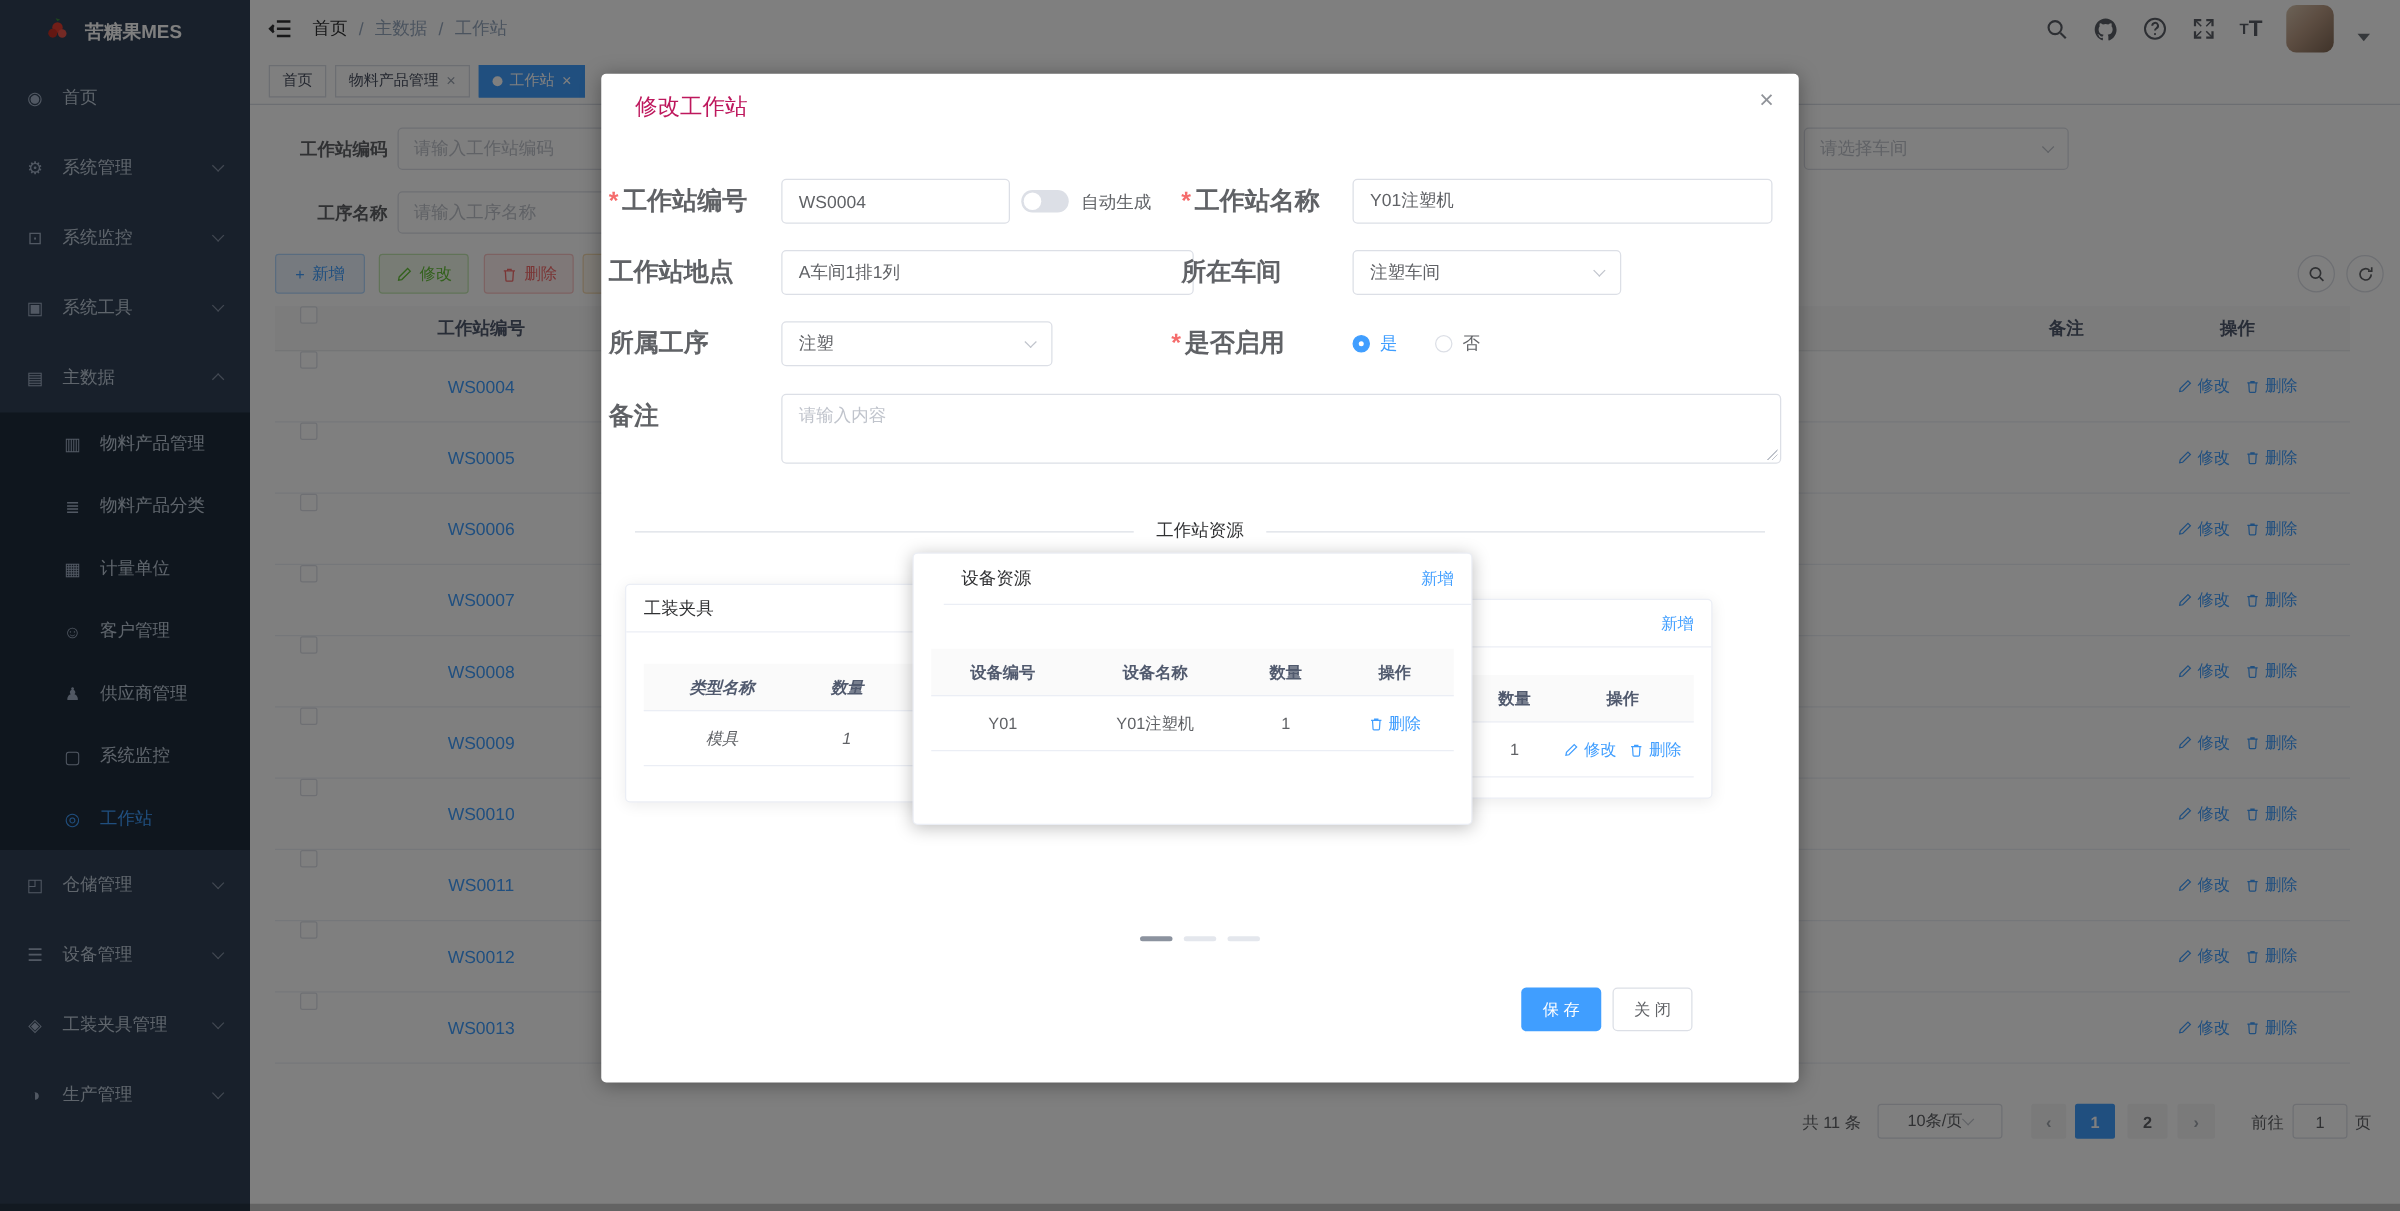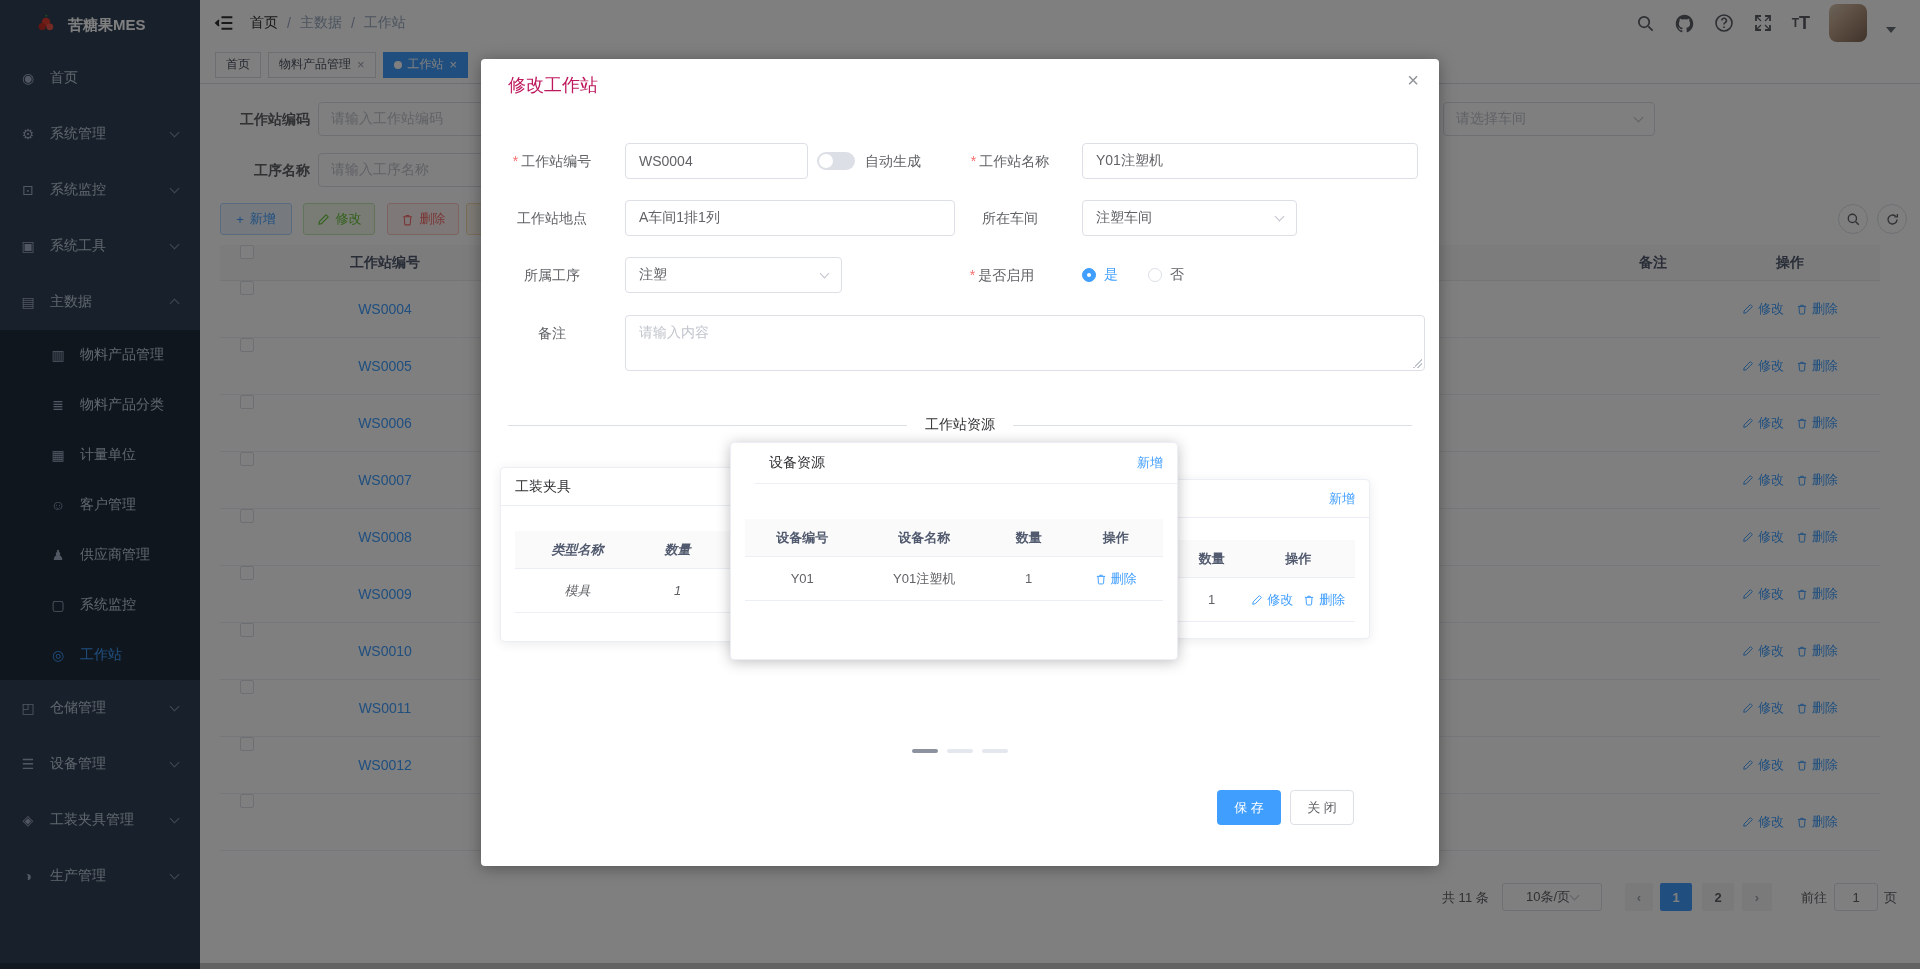--- a/index.html
+++ b/index.html
@@ -71,21 +71,21 @@
   .pg-btn { background:#f4f4f5; border-radius:2px; cursor:pointer; font-weight:700; }
   .pg-btn.cur { background:#409eff; color:#fff; }
   .pg-arrow { color:#a0a6ad; }
   .pg-input { border:1px solid #dcdfe6; border-radius:3px; background:#fff; }
   
   .overlay { position:absolute; inset:0; background:rgba(0,0,0,0.5); z-index:40; }
   .bottom-strip { position:absolute; left:0; right:0; bottom:0; height:6px; background:rgba(0,0,0,0.22); z-index:60; }
   .modal { position:absolute; left:481px; top:59px; width:958px; height:807px; background:#fff; border-radius:4px; box-shadow:0 2px 16px rgba(0,0,0,0.35); z-index:50; }
   .m-title { position:absolute; left:27px; top:14px; font-size:18px; color:#be185d; }
   .m-close { position:absolute; right:20px; top:10px; font-size:20px; color:#909399; cursor:pointer; }
-  .ml { position:absolute; width:130px; text-align:center; font-weight:400; color:#606266; height:36px; line-height:36px; font-size:14px; }
+  .ml { position:absolute; width:130px; text-align:left; font-weight:700; color:#606266; height:36px; line-height:36px; font-size:20px; }
   .star { color:#f56c6c; margin-right:3px; }
   .m-input { position:absolute; height:36px; border:1px solid #dcdfe6; border-radius:4px; background:#fff; display:flex; align-items:center; padding:0 13px; font-size:14px; color:#606266; }
   .switch { position:absolute; width:38px; height:18px; border-radius:10px; background:#dcdfe6; cursor:pointer; }
   .switch .knob { position:absolute; left:2px; top:2px; width:14px; height:14px; border-radius:50%; background:#fff; }
   .m-text { position:absolute; height:36px; line-height:36px; color:#606266; }
   .radio-row { position:absolute; height:36px; display:flex; align-items:center; gap:30px; }
   .radio { display:flex; align-items:center; gap:8px; cursor:pointer; }
   .r-circle { width:14px; height:14px; border-radius:50%; border:1px solid #dcdfe6; background:#fff; }
   .radio.checked .r-circle { border-color:#409eff; background:#409eff; position:relative; }
   .radio.checked .r-circle::after { content:""; position:absolute; left:4px; top:4px; width:4px; height:4px; border-radius:50%; background:#fff; }
@@ -507,20 +507,23 @@
           <span class="link ops-link">
             <svg class="ic" width="12" height="12" viewBox="0 0 16 16" fill="none" stroke="currentColor" stroke-width="1.3">
               <path d="M2.5 4.5h11M6.3 4.3V3h3.4v1.3M4 4.5l.6 9.2c0 .5.5.9 1 .9h4.8c.5 0 1-.4 1-.9l.6-9.2"></path>
             </svg>
             <span>删除</span>
           </span>
         </div>
       </div>
       <div class="trow">
         <span class="checkbox cell c-check"></span>
+        <div class="cell c-code">
+          <span class="row-link">WS0013</span>
+        </div>
         <div class="cell c-note"></div>
         <div class="cell c-ops">
           <span class="link ops-link">
             <svg class="ic" width="12" height="12" viewBox="0 0 16 16" fill="none" stroke="currentColor" stroke-width="1.3">
               <path d="M11.2 2.2l2.6 2.6-8.3 8.3-3.2.6.6-3.2z"></path>
             </svg>
             <span>修改</span>
           </span>
           <span class="link ops-link">
             <svg class="ic" width="12" height="12" viewBox="0 0 16 16" fill="none" stroke="currentColor" stroke-width="1.3">

